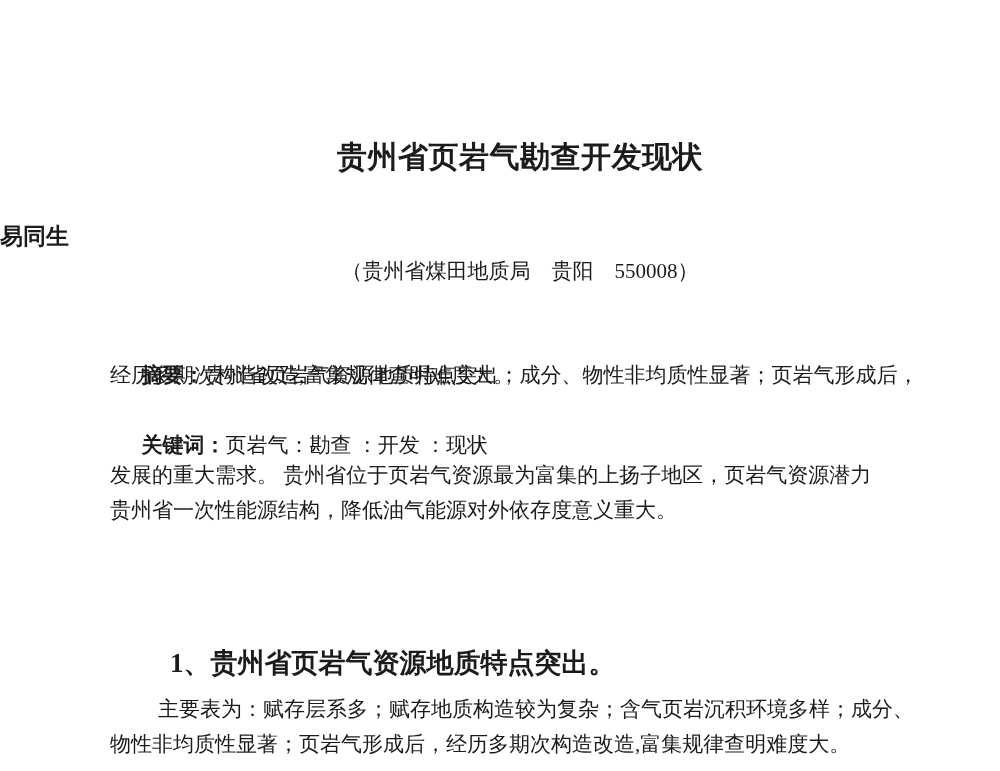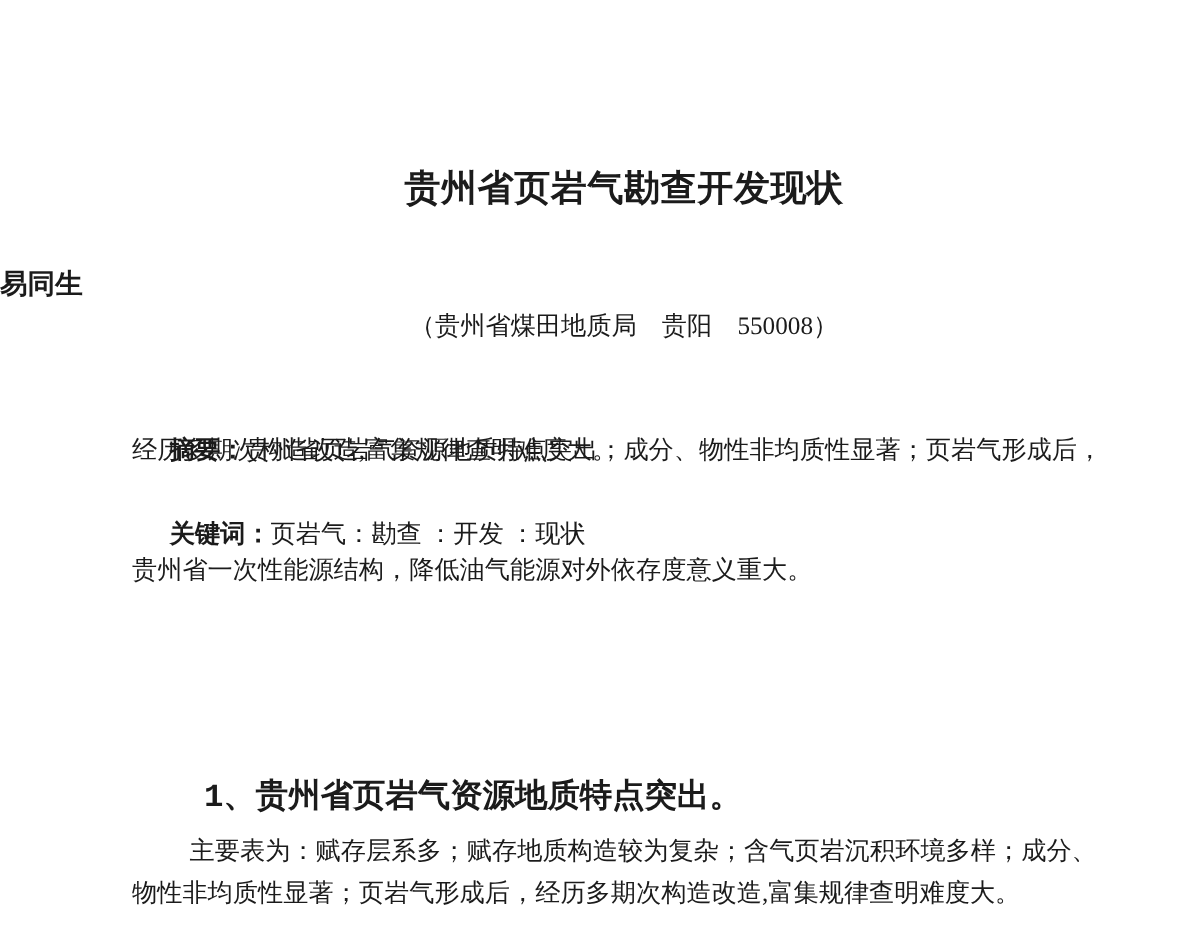--- a/index.html
+++ b/index.html
@@ -66,21 +66,20 @@
     font-weight: bold;
   }
   .section-heading {
     position: absolute;
     top: 645px;
     left: 170px;
     font-size: 27px;
     font-weight: bold;
     margin: 0;
     white-space: pre;
-    font-family: Liberation Mono, monospace;
   }
 </style>
 </head>
 <body>
 
 <div class="page">
 
   <h1 class="doc-title">贵州省页岩气勘查开发现状</h1>
 
   <div class="doc-author">易同生</div>
@@ -91,20 +90,21 @@
     <div class="line indent">
       <span class="bold-label">摘要：</span><span>贵州省页岩气资源地质特点突出；成分、物性非均质性显著；页岩气形成后，</span>
     </div>
     <div class="line">经历多期次构造改造,富集规律查明难度大。</div>
     <div class="line indent">
       <span class="bold-label">关键词：</span><span>页岩气：勘查 ：开发 ：现状</span>
     </div>
   </div>
 
   <div class="text-block para1-block">
+    <div class="line">发展的重大需求。 贵州省位于页岩气资源最为富集的上扬子地区，页岩气资源潜力</div>
     <div class="line">贵州省一次性能源结构，降低油气能源对外依存度意义重大。</div>
   </div>
 
   <h2 class="section-heading">1、贵州省页岩气资源地质特点突出。</h2>
 
   <div class="text-block para2-block">
     <div class="line indent">主要表为：赋存层系多；赋存地质构造较为复杂；含气页岩沉积环境多样；成分、</div>
     <div class="line">物性非均质性显著；页岩气形成后，经历多期次构造改造,富集规律查明难度大。</div>
   </div>
 

